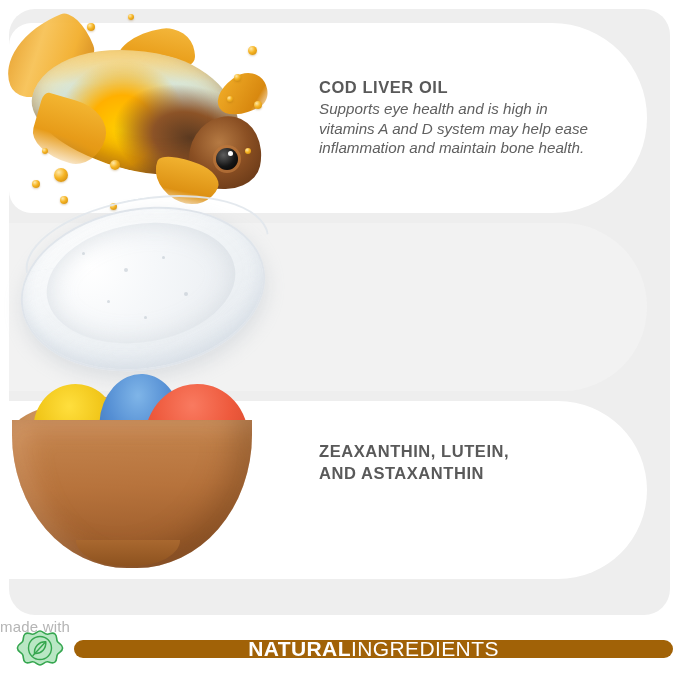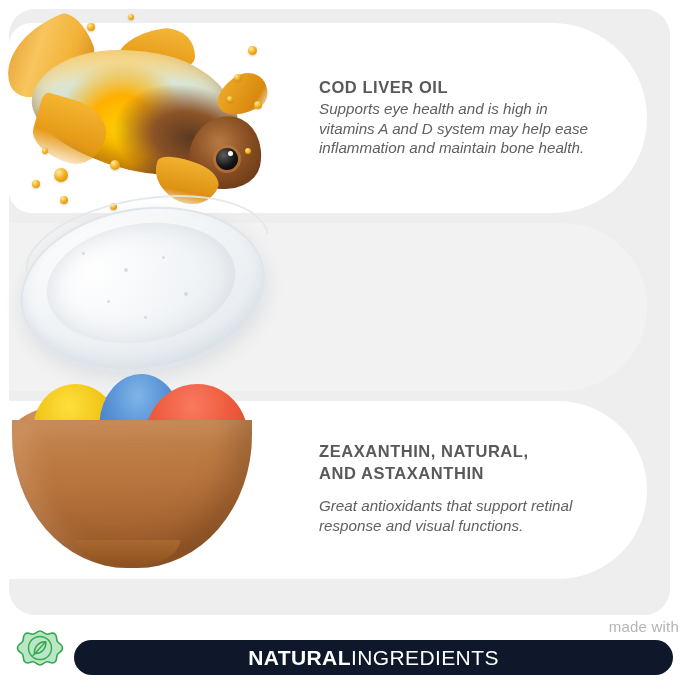--- a/index.html
+++ b/index.html
@@ -175,26 +175,26 @@
   }
   .pw-r {
     left: 142px; top: 2px; width: 104px; height: 86px;
     background: radial-gradient(ellipse at 42% 26%, #f97a60 0%, #ee5a3d 45%, #cf4226 100%);
     transform: rotate(7deg);
   }
 
   
   .made-with {
     position: absolute; left: 0; top: 618px; width: 679px;
-    text-align: right; font-size: 15px; color: #b5b5b5; letter-spacing: .2px;
+    text-align: left; font-size: 15px; color: #b5b5b5; letter-spacing: .2px;
   }
   .banner {
     position: absolute; left: 74px; top: 640px;
-    width: 599px; height: 35px;
-    background: #0f172a;
+    width: 599px; height: 18px;
+    background: #a16207;
     border-radius: 18px;
     display: flex; align-items: center; justify-content: center;
   }
   .banner span { font-size: 21px; color: #ffffff; letter-spacing: .4px; }
   .banner .bold { font-weight: bold; }
   .banner .thin { font-weight: normal; }
   .badge { position: absolute; left: 12px; top: 628px; width: 56px; height: 52px; }
 </style>
 </head>
 <body>
@@ -258,24 +258,22 @@
 
   <div class="txt t1">
     <h3>COD LIVER OIL</h3>
     <p>Supports eye health and is high in
 vitamins A and D system may help ease
 inflammation and maintain bone health.</p>
   </div>
 
 
   <div class="txt t3">
-    <h3>ZEAXANTHIN, NATURAL,
+    <h3>ZEAXANTHIN, LUTEIN,
 AND ASTAXANTHIN</h3>
-    <p>Great antioxidants that support retinal
-response and visual functions.</p>
   </div>
 
   <div class="made-with">made with</div>
 
   <div class="badge">
     <svg width="56" height="52" viewBox="0 0 56 52">
       <path d="M28 3
                C31 3 32.5 6.5 35.5 6.2
                C38.5 5.9 40.5 3.8 43 6
                C45.5 8.2 44 11.3 45.5 13.6

